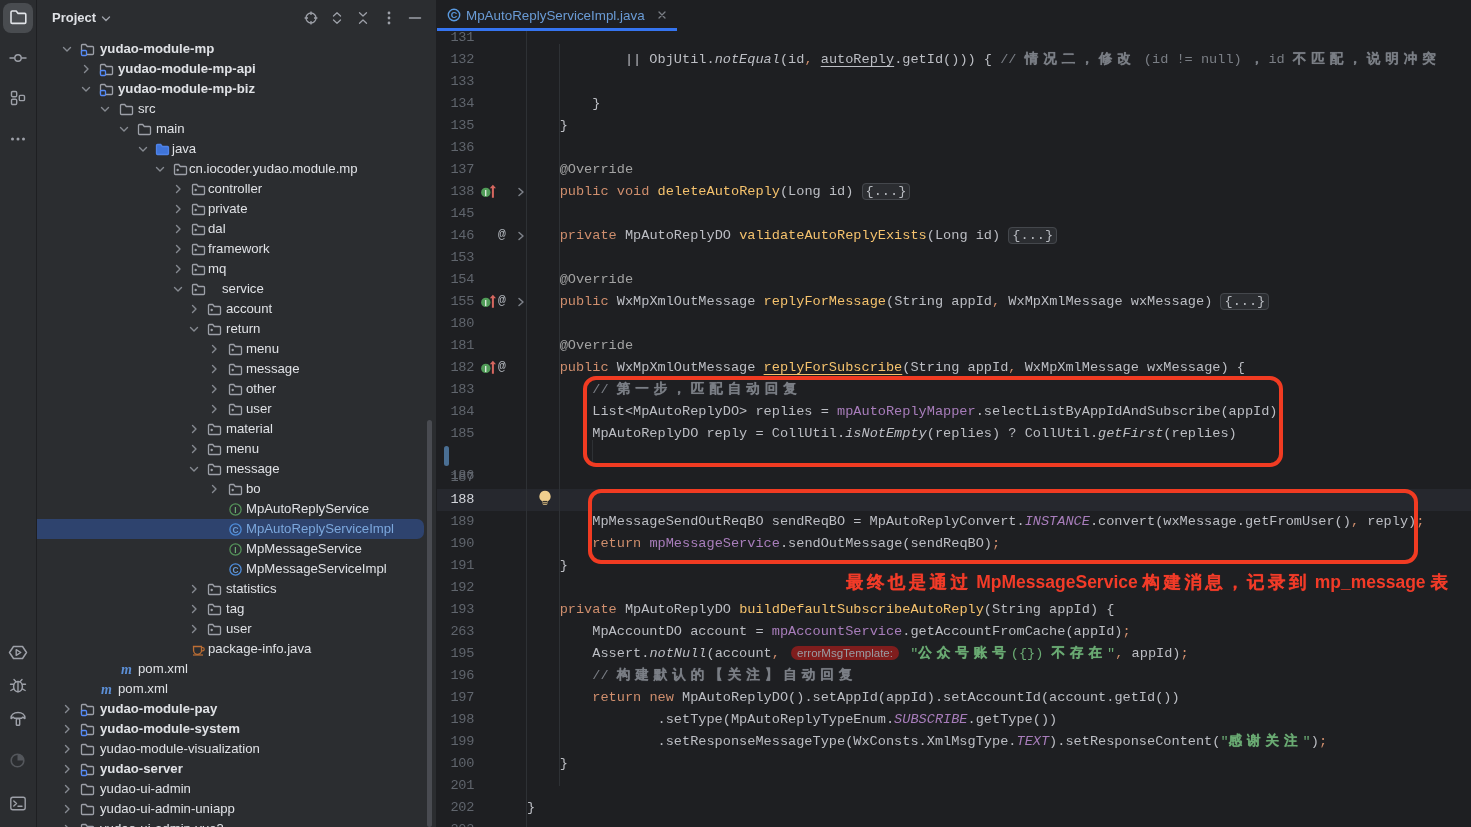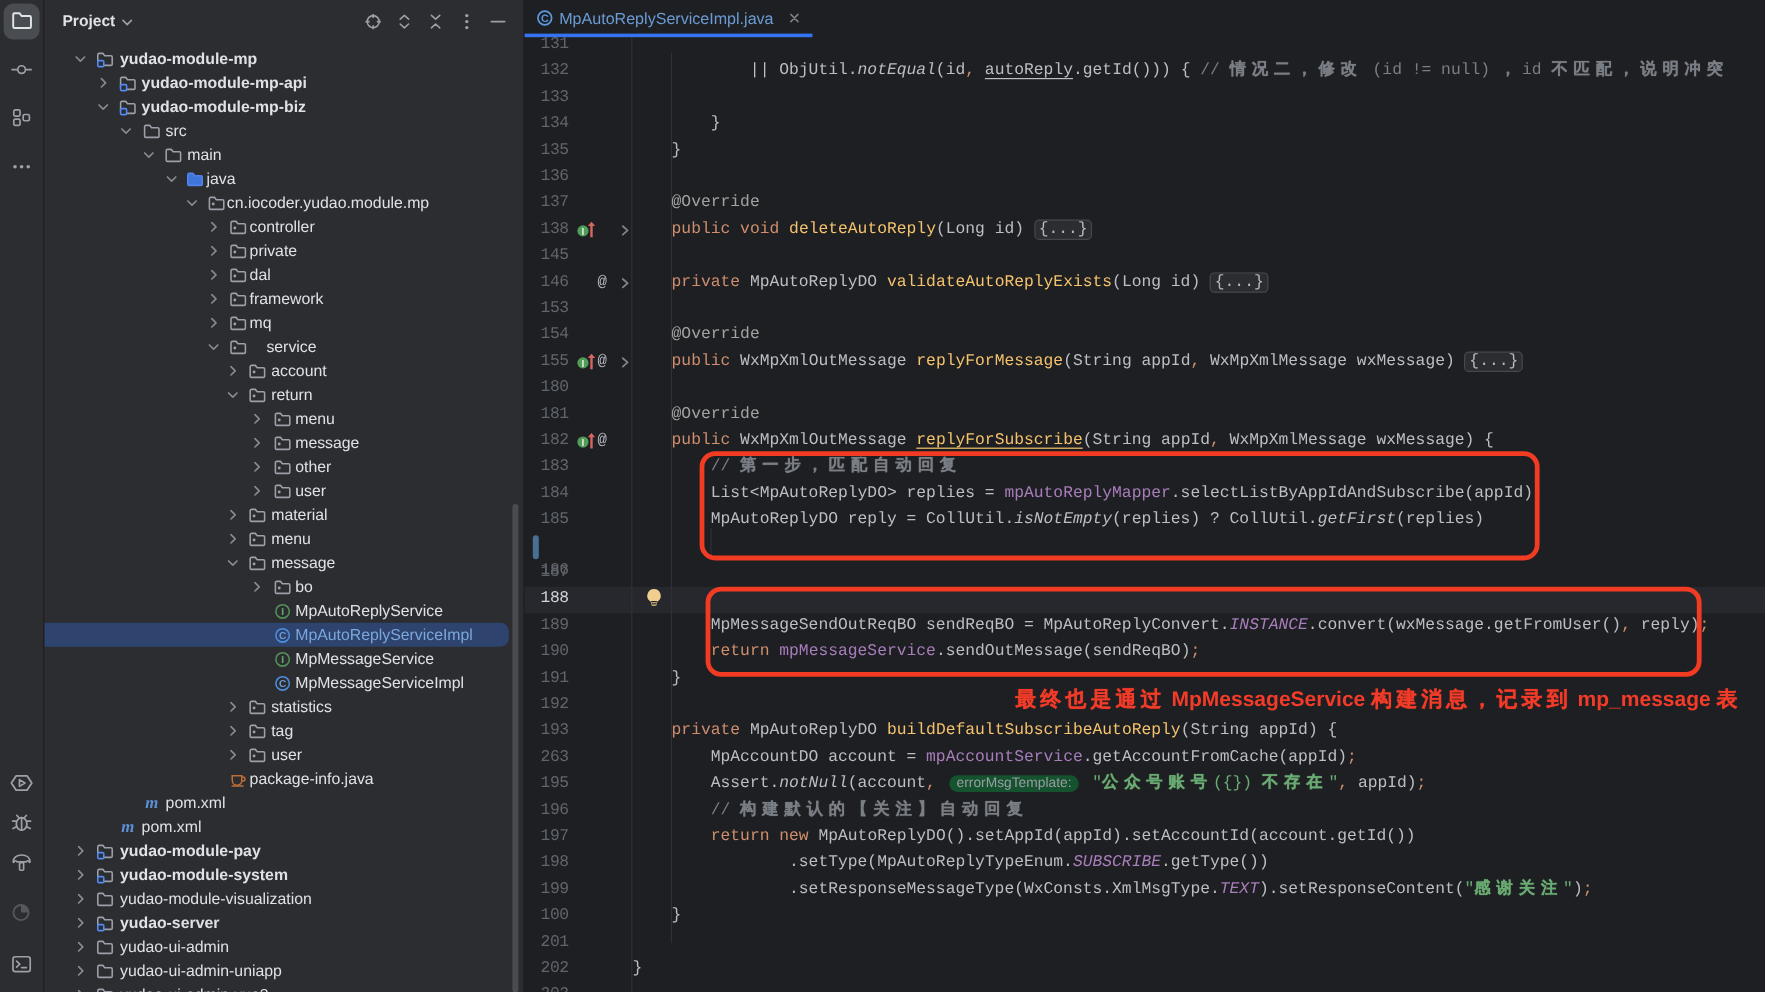--- a/index.html
+++ b/index.html
@@ -28,21 +28,21 @@
 .s{color:#6aab73}
 .fl{color:#a87dbb}
 .ct{color:#a87dbb;font-style:italic!important}
 .d{color:#f5c26d}
 .a{color:#a3a3a3}
 .it{font-style:italic!important}
 .u{text-decoration:underline;text-underline-offset:3px}
 .fold{background:#2b2d31;border:1px solid #44474c;border-radius:4px;padding:0 3px;color:#b6b9bf}
 .cj{font-weight:bold;letter-spacing:4.9px;font-style:normal;text-shadow:0 0 0.8px currentColor}
 .cjr{font-weight:bold;letter-spacing:3.4px;text-shadow:0 0 0.8px currentColor}
-.inlay{font:11.5px "Liberation Sans",sans-serif;background:#14532d;color:#999da4;border-radius:7px;padding:1px 6px;margin:16px 3px}
+.inlay{font:11.5px "Liberation Sans",sans-serif;background:#7f1d1d;color:#999da4;border-radius:7px;padding:1px 6px;margin:16px 3px}
 .caret{border-left:1.6px solid #d8dae0;margin-left:1px}
 #curline{position:absolute;left:0;top:489px;width:1034px;height:22px;background:#26282e}
 .guide{position:absolute;width:1px;background:#2e3135}
 .redbox{position:absolute;border:4.2px solid #f13b22;border-radius:13px}
 #redtext{position:absolute;left:409px;top:570px;font:bold 17.5px "Liberation Sans",sans-serif;color:#f23b28;white-space:nowrap}
 #bulb{position:absolute;left:101px;top:490px}
 #pill{position:absolute;left:7px;top:446px;width:4.5px;height:20px;background:#4a6f94;border-radius:2.5px}
 .gi{position:absolute}
 .at{position:absolute;font:13px "Liberation Mono",monospace;color:#b4b8bf}
 </style></head><body>

